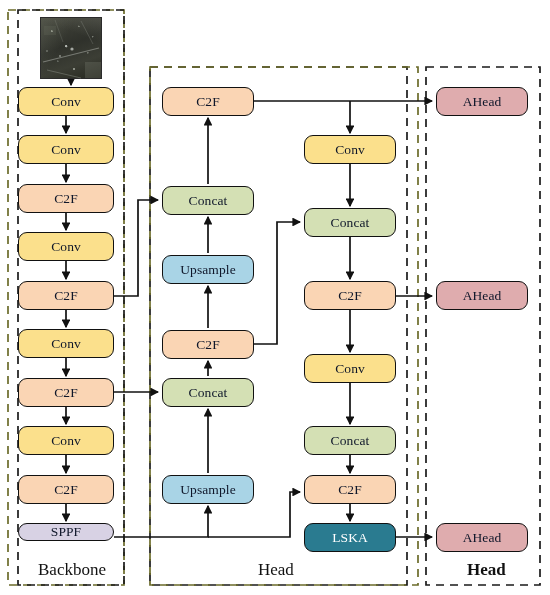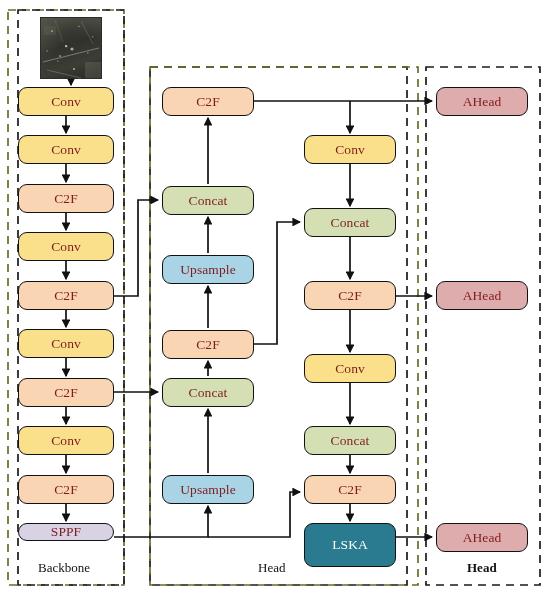--- a/index.html
+++ b/index.html
@@ -26,31 +26,31 @@
   }
   .node {
     position: absolute;
     box-sizing: border-box;
     border: 1.6px solid #111111;
     border-radius: 9px;
     display: flex;
     align-items: center;
     justify-content: center;
     font-size: 13.5px;
-    color: #7f1d1d;
+    color: #0f172a;
     line-height: 1;
     letter-spacing: 0.1px;
     z-index: 3;
   }
   .node.lska {
     color: #ffffff;
   }
   .group-label {
     position: absolute;
-    font-size: 13px;
+    font-size: 17px;
     color: #111111;
     z-index: 3;
     white-space: nowrap;
   }
   .thumb {
     position: absolute;
     box-sizing: border-box;
     border: 1px solid #2b2b2b;
     z-index: 3;
     background-color: #3a3c33;
@@ -185,21 +185,21 @@
       </div>
       <div class="node" style="left: 304px; top: 354px; width: 92px; height: 29px; background: rgb(251, 224, 140);">
         <span>Conv</span>
       </div>
       <div class="node" style="left: 304px; top: 426px; width: 92px; height: 29px; background: rgb(212, 224, 180);">
         <span>Concat</span>
       </div>
       <div class="node" style="left: 304px; top: 475px; width: 92px; height: 29px; background: rgb(250, 213, 180);">
         <span>C2F</span>
       </div>
-      <div class="node lska" style="left: 304px; top: 523px; width: 92px; height: 44px; background: rgb(42, 123, 144);">
+      <div class="node lska" style="left: 304px; top: 523px; width: 92px; height: 29px; background: rgb(42, 123, 144);">
         <span>LSKA</span>
       </div>
       <div class="node" style="left: 436px; top: 87px; width: 92px; height: 29px; background: rgb(223, 172, 174);">
         <span>AHead</span>
       </div>
       <div class="node" style="left: 436px; top: 281px; width: 92px; height: 29px; background: rgb(223, 172, 174);">
         <span>AHead</span>
       </div>
       <div class="node" style="left: 436px; top: 523px; width: 92px; height: 29px; background: rgb(223, 172, 174);">
         <span>AHead</span>

